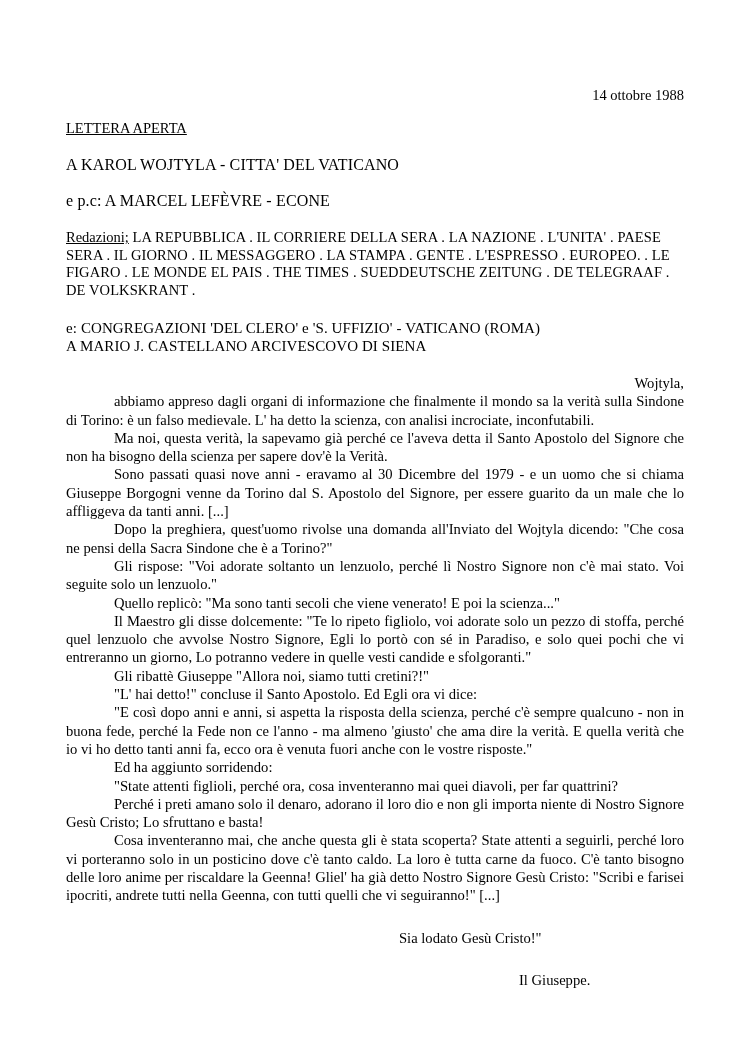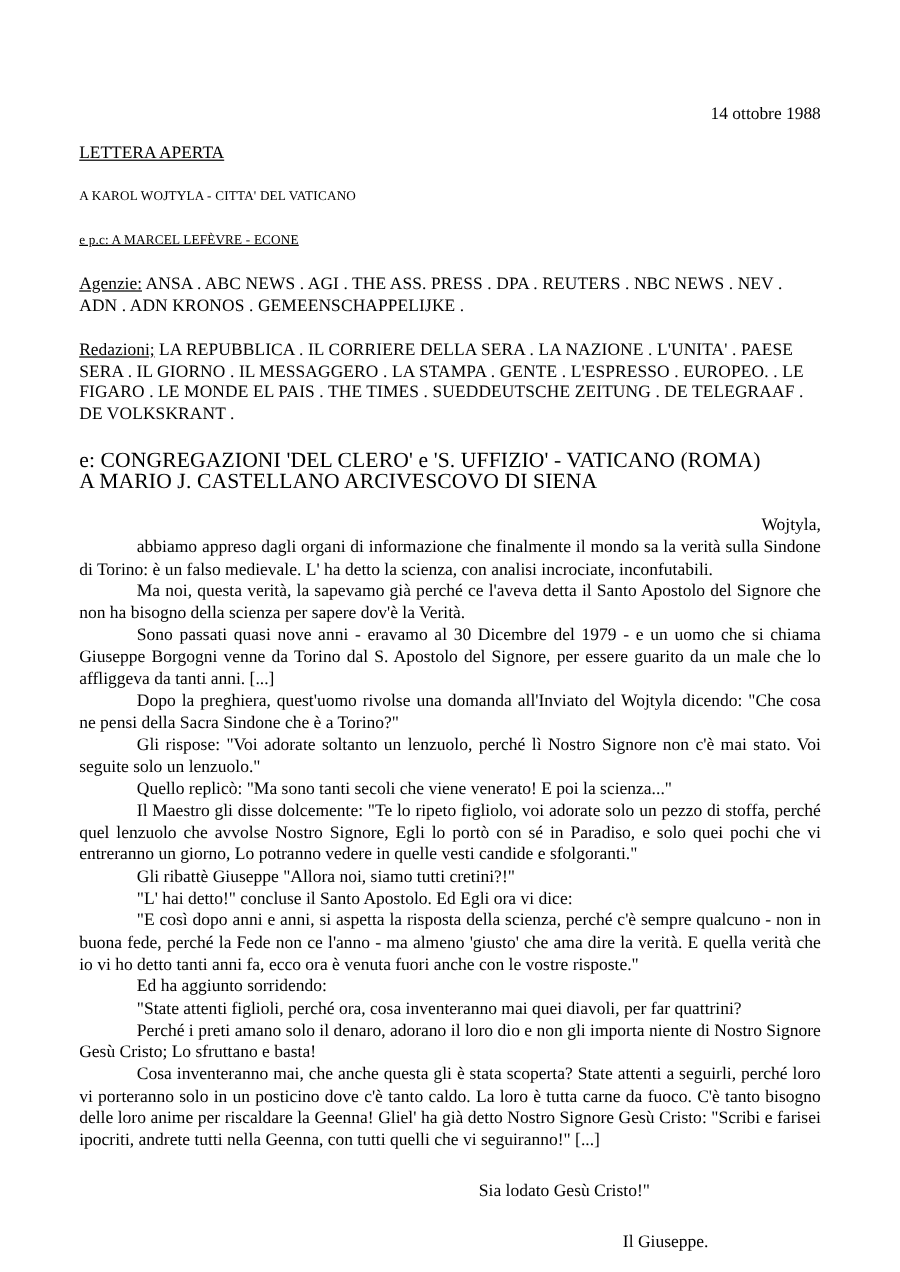--- a/index.html
+++ b/index.html
@@ -41,46 +41,45 @@
   
   .doc-title {
     font-size: 14.5px;
     line-height: 16px;
     margin-top: 17px;
     text-decoration: underline;
     display: inline-block;
   }
 
   .addr-line {
-    font-size: 11px;
+    font-size: 16px;
     line-height: 17px;
     margin-top: 19px;
     letter-spacing: 0.15px;
   }
 
   .addr-line.second {
-    text-decoration: underline;
   }
 
   
   .list-block {
     font-size: 14.5px;
     line-height: 17.5px;
     margin-top: 20px;
     text-align: left;
   }
   .list-block .lbl {
     text-decoration: underline;
   }
   .list-block .entries {
     letter-spacing: 0.1px;
   }
 
   .cc-block {
-    font-size: 18px;
+    font-size: 15px;
     line-height: 17.5px;
     margin-top: 21px;
     letter-spacing: 0.1px;
   }
   .cc-block div + div {
     margin-top: 0px;
   }
 
   
   .body-block {
@@ -122,23 +121,20 @@
     <div class="date-line">14 ottobre 1988</div>
 
     <div>
       <span class="doc-title">LETTERA APERTA</span>
     </div>
 
     <div class="addr-line">A KAROL WOJTYLA -  CITTA'   DEL  VATICANO</div>
 
     <div class="addr-line second">e  p.c:   A MARCEL LEFÈVRE  -    ECONE</div>
 
-    <div class="list-block">
-      <span class="lbl">Agenzie:</span><span class="entries">  ANSA  .  ABC NEWS  .  AGI  .  THE ASS.  PRESS  .  DPA  .  REUTERS  . NBC NEWS   .  NEV  .   ADN  .   ADN KRONOS   .   GEMEENSCHAPPELIJKE  .</span>
-    </div>
 
     <div class="list-block">
       <span class="lbl">Redazioni;</span><span class="entries">   LA REPUBBLICA  .   IL   CORRIERE DELLA SERA  . LA NAZIONE  . L'UNITA'  .  PAESE  SERA  .  IL  GIORNO  .  IL MESSAGGERO  .  LA STAMPA  .  GENTE  .  L'ESPRESSO   .  EUROPEO. .   LE FIGARO   .  LE MONDE EL PAIS   .   THE TIMES   .  SUEDDEUTSCHE  ZEITUNG   .   DE TELEGRAAF   . DE VOLKSKRANT   .</span>
     </div>
 
     <div class="cc-block">
       <div>e:  CONGREGAZIONI  'DEL   CLERO'  e  'S.  UFFIZIO'  - VATICANO   (ROMA)</div>
       <div>A MARIO J.   CASTELLANO    ARCIVESCOVO  DI     SIENA</div>
     </div>
 

